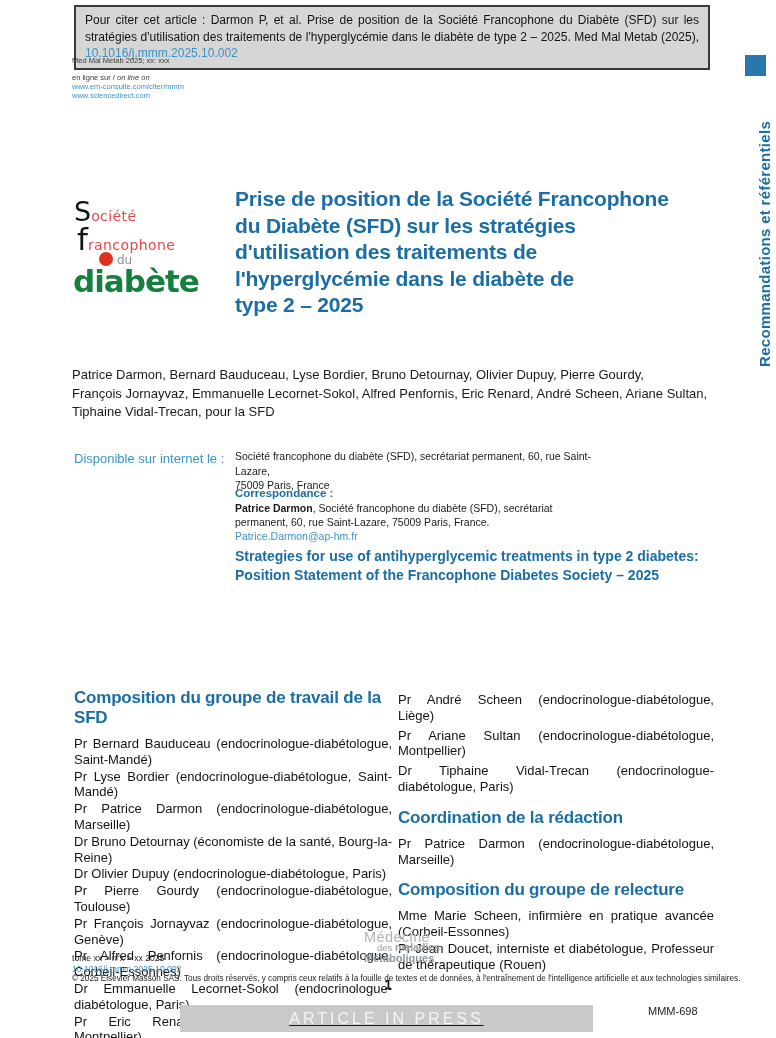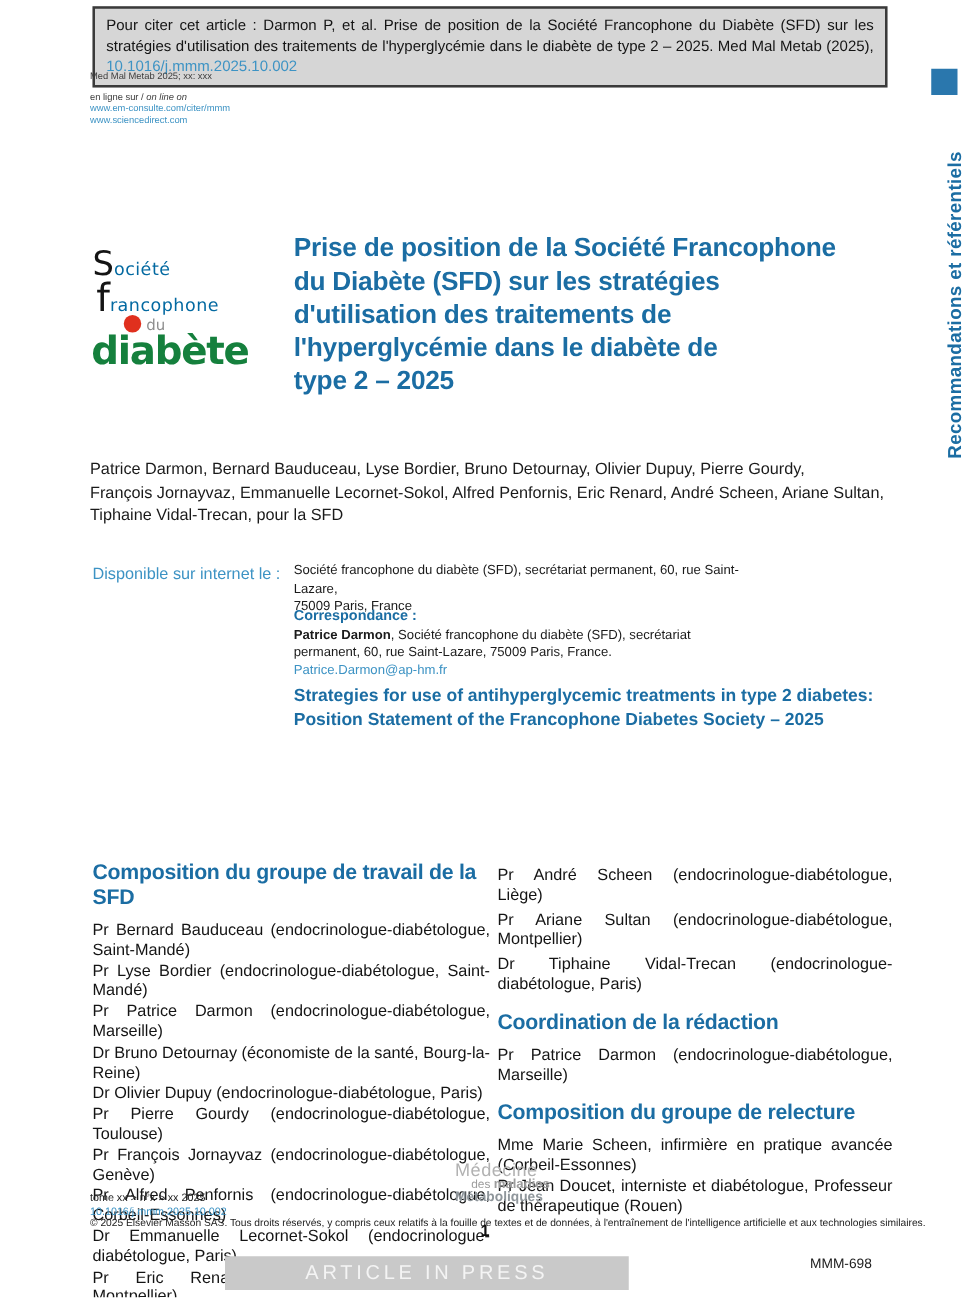--- a/index.html
+++ b/index.html
@@ -20,21 +20,21 @@
 
   
   .corner-square{position:absolute;left:745px;top:55px;width:21px;height:21px;background:#2a77ad;}
   .sidebar-label{position:absolute;right:3px;top:95px;height:272px;writing-mode:vertical-rl;
       transform:rotate(180deg);font-size:15px;font-weight:bold;color:#1b6da3;letter-spacing:0.3px;}
 
   
   .sfd-logo{position:absolute;left:68px;top:196px;width:135px;height:102px;font-family:"DejaVu Sans",sans-serif;}
   .sfd-line1{position:absolute;left:6px;top:0px;}
   .sfd-big1{font-size:27px;color:#141414;}
-  .sfd-gray{font-size:14px;color:#0369a1;letter-spacing:0.4px;}
+  .sfd-gray{font-size:14px;color:#ef4444;letter-spacing:0.4px;}
   .sfd-line2{position:absolute;left:9px;top:25px;}
   .sfd-big2{font-size:31px;color:#141414;}
   .sfd-dot{position:absolute;left:31px;top:56px;width:14px;height:14px;border-radius:50%;background:#e0301e;}
   .sfd-du{position:absolute;left:49px;top:57px;font-size:12px;color:#8e8e8e;}
   .sfd-line3{position:absolute;left:5px;top:67px;font-size:31px;font-weight:bold;color:#15803d;letter-spacing:-1px;}
 
   
   .title-fr{position:absolute;left:235px;top:186px;width:485px;font-size:21px;line-height:26.5px;
       font-weight:bold;color:#1b6da3;white-space:pre-line;letter-spacing:-0.2px;}
   .authors{position:absolute;left:72px;top:366px;width:650px;font-size:13px;line-height:18.5px;
@@ -58,22 +58,22 @@
 
   
   .footer-left{position:absolute;left:72px;top:953px;font-size:8.6px;line-height:10.5px;color:#222;z-index:2;}
   .journal-logo{position:absolute;left:364px;top:932px;z-index:1;color:#a9a9a9;line-height:10px;}
   .jl-1{font-size:14.5px;letter-spacing:0.4px;color:#b2b2b2;}
   .jl-2{padding-left:13px;font-size:9.5px;color:#9d9d9d;}
   .jl-2 .b{font-weight:bold;font-size:10.5px;}
   .jl-3{padding-left:0;font-size:11px;font-weight:bold;color:#8f969b;}
   .page-number{position:absolute;left:0;top:977px;width:776px;text-align:center;font-size:13px;
       font-weight:bold;color:#111;z-index:2;}
-  .stamp-bar{position:absolute;left:180px;top:1005px;width:323px;height:27px;background:#c9c9c9;
-      display:flex;align-items:center;justify-content:center;}
+  .stamp-bar{position:absolute;left:180px;top:1005px;width:413px;height:27px;background:#c9c9c9;
+      display:flex;align-items:center;justify-content:center;text-decoration:underline;}
   .stamp-text{color:#f4f4f4;font-size:16px;letter-spacing:3px;}
   .manuscript-id{position:absolute;left:648px;top:1005px;font-size:11px;color:#222;}
 </style>
 </head>
 <body>
 
 <div class="page">
 
   <div class="citation-box">
     <span>Pour citer cet article : Darmon P, et al. Prise de position de la Société Francophone du Diabète (SFD) sur les stratégies d'utilisation des traitements de l'hyperglycémie dans le diabète de type 2 – 2025. Med Mal Metab (2025), </span><a class="link">10.1016/j.mmm.2025.10.002</a>

